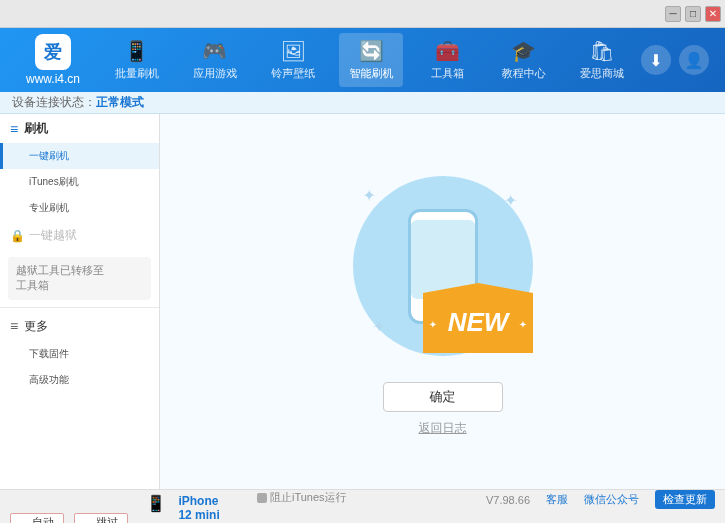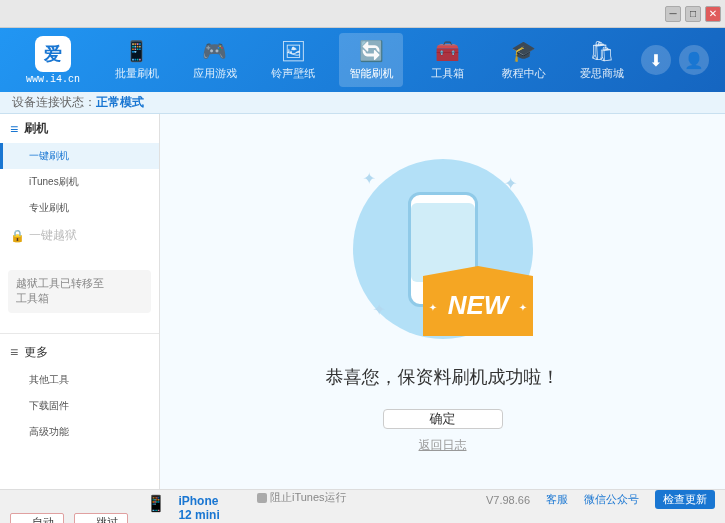--- a/index.html
+++ b/index.html
@@ -66,23 +66,22 @@
       border-radius: 8px;
       display: flex;
       align-items: center;
       justify-content: center;
       font-size: 18px;
       color: #1976d2;
       font-weight: bold;
     }
     .logo-text {
       color: white;
-      font-size: 10px;
+      font-size: 12px;
       margin-top: 2px;
-      font-family: Liberation Mono, monospace;
     }
     .nav-items {
       display: flex;
       flex: 1;
       justify-content: space-around;
       align-items: center;
     }
     .nav-item {
       display: flex;
       flex-direction: column;
@@ -183,21 +182,21 @@
       padding: 6px 10px;
       font-size: 12px;
       color: #333;
     }
     .sidebar-more-icon {
       margin-right: 6px;
       font-size: 14px;
       color: #666;
     }
     .sidebar-notice-box {
-      margin: 20px 8px;
+      margin: 7px 8px;
       padding: 6px 8px;
       background: #f5f5f5;
       border-radius: 4px;
       font-size: 11px;
       color: #888;
       line-height: 1.4;
     }
     .sidebar-locked {
       display: flex;
       align-items: center;
@@ -272,21 +271,21 @@
     .sparkle-tr { top: 25px; right: 25px; }
     .sparkle-bl { bottom: 30px; left: 30px; }
 
     .success-text {
       font-size: 18px;
       color: #333;
       margin-bottom: 20px;
     }
     .confirm-btn {
       width: 120px;
-      height: 20px;
+      height: 30px;
       background: white;
       border: 1px solid #ccc;
       border-radius: 4px;
       font-size: 13px;
       color: #333;
       cursor: pointer;
       display: flex;
       align-items: center;
       justify-content: center;
       margin-bottom: 8px;
@@ -480,23 +479,20 @@
 工具箱</span>
     </div>
 
     <div class="sidebar-divider"></div>
 
     <div class="sidebar-more-header">
       <span class="sidebar-more-icon">≡</span>
       <span>更多</span>
     </div>
 
-    <div class="sidebar-item">
-      <span>其他工具</span>
-    </div>
     <div class="sidebar-item">
       <span>下载固件</span>
     </div>
     <div class="sidebar-item">
       <span>高级功能</span>
     </div>
   </div>
 
   <div class="content">
 
@@ -515,21 +511,20 @@
       <div style="position:absolute; bottom:10px; right:10px; z-index:5;">
         <svg width="110" height="70" viewBox="0 0 110 70">
           <polygon points="0,70 110,70 110,10 55,0 0,10" fill="#f5a623"></polygon>
           <text x="55" y="48" text-anchor="middle" font-family="Arial" font-weight="bold" font-size="26" font-style="italic" fill="white">NEW</text>
           <text x="10" y="45" text-anchor="middle" font-size="10" fill="white">✦</text>
           <text x="100" y="45" text-anchor="middle" font-size="10" fill="white">✦</text>
         </svg>
       </div>
     </div>
 
-    <div class="success-text">恭喜您，保资料刷机成功啦！</div>
 
     <div class="confirm-btn">确定</div>
 
     <div class="back-link">返回日志</div>
   </div>
 </div>
 
 <div class="bottom-bar">
   <div class="bottom-left">
     <label class="checkbox-item">

